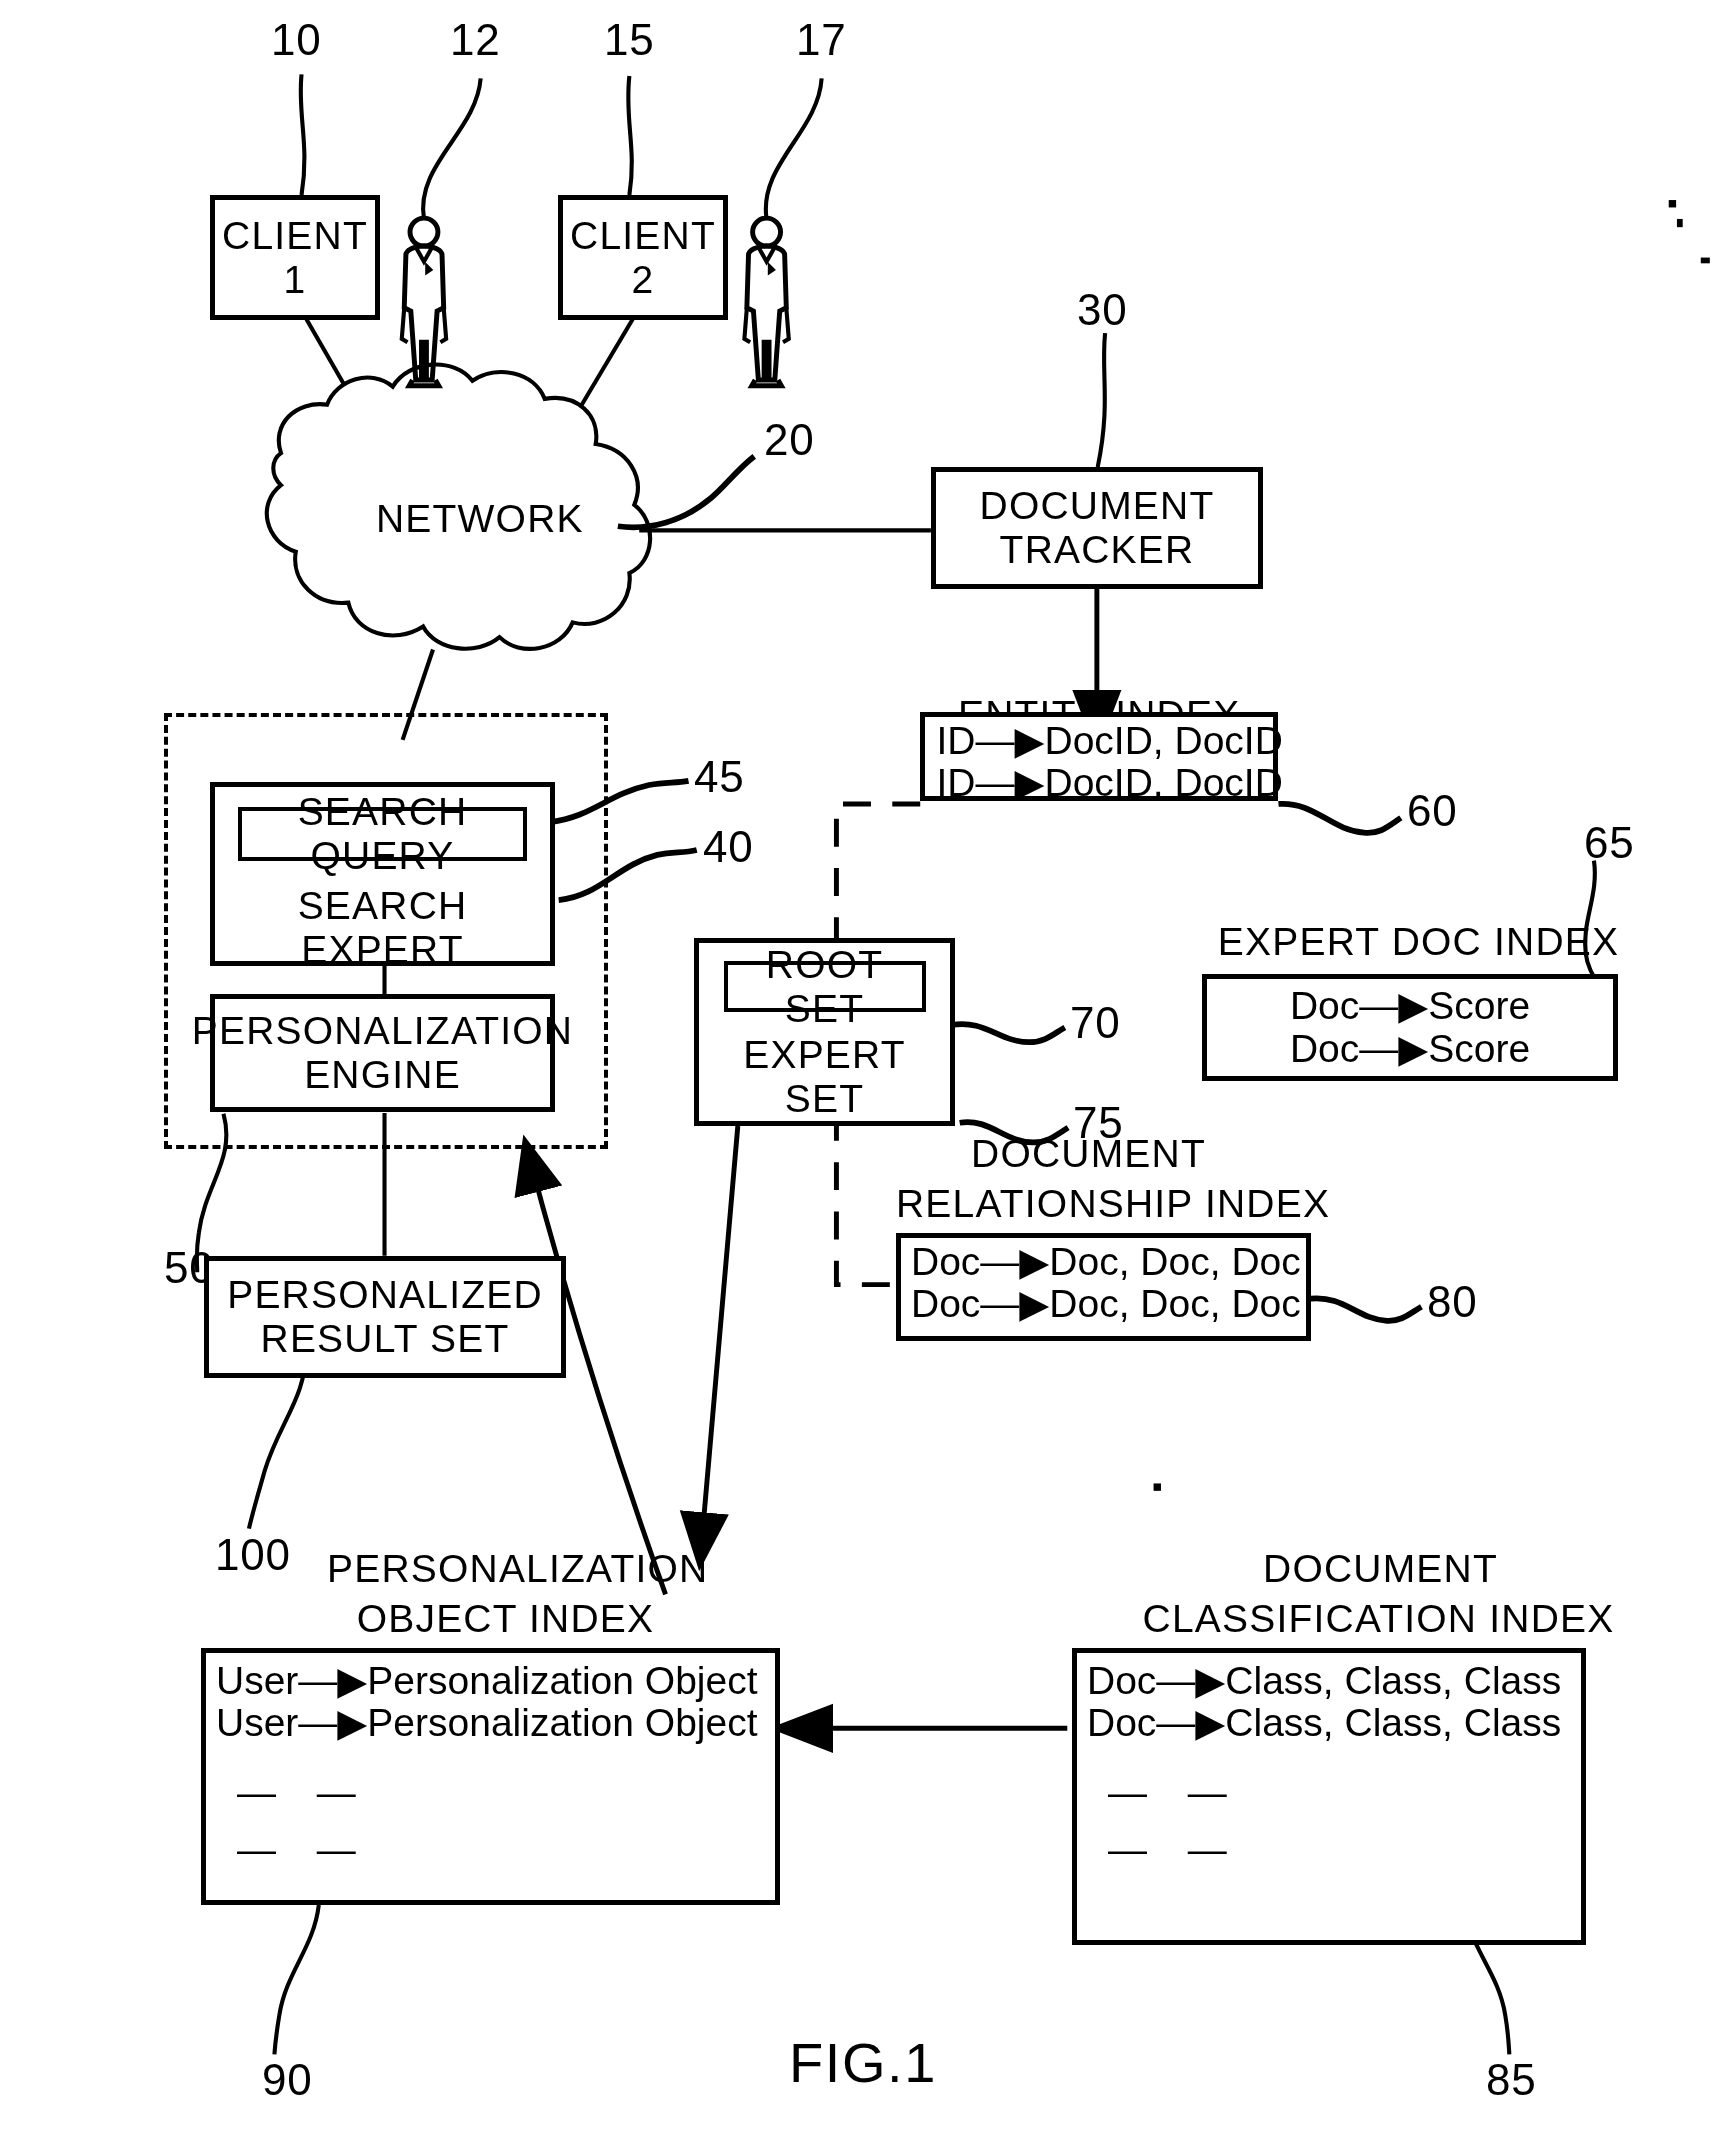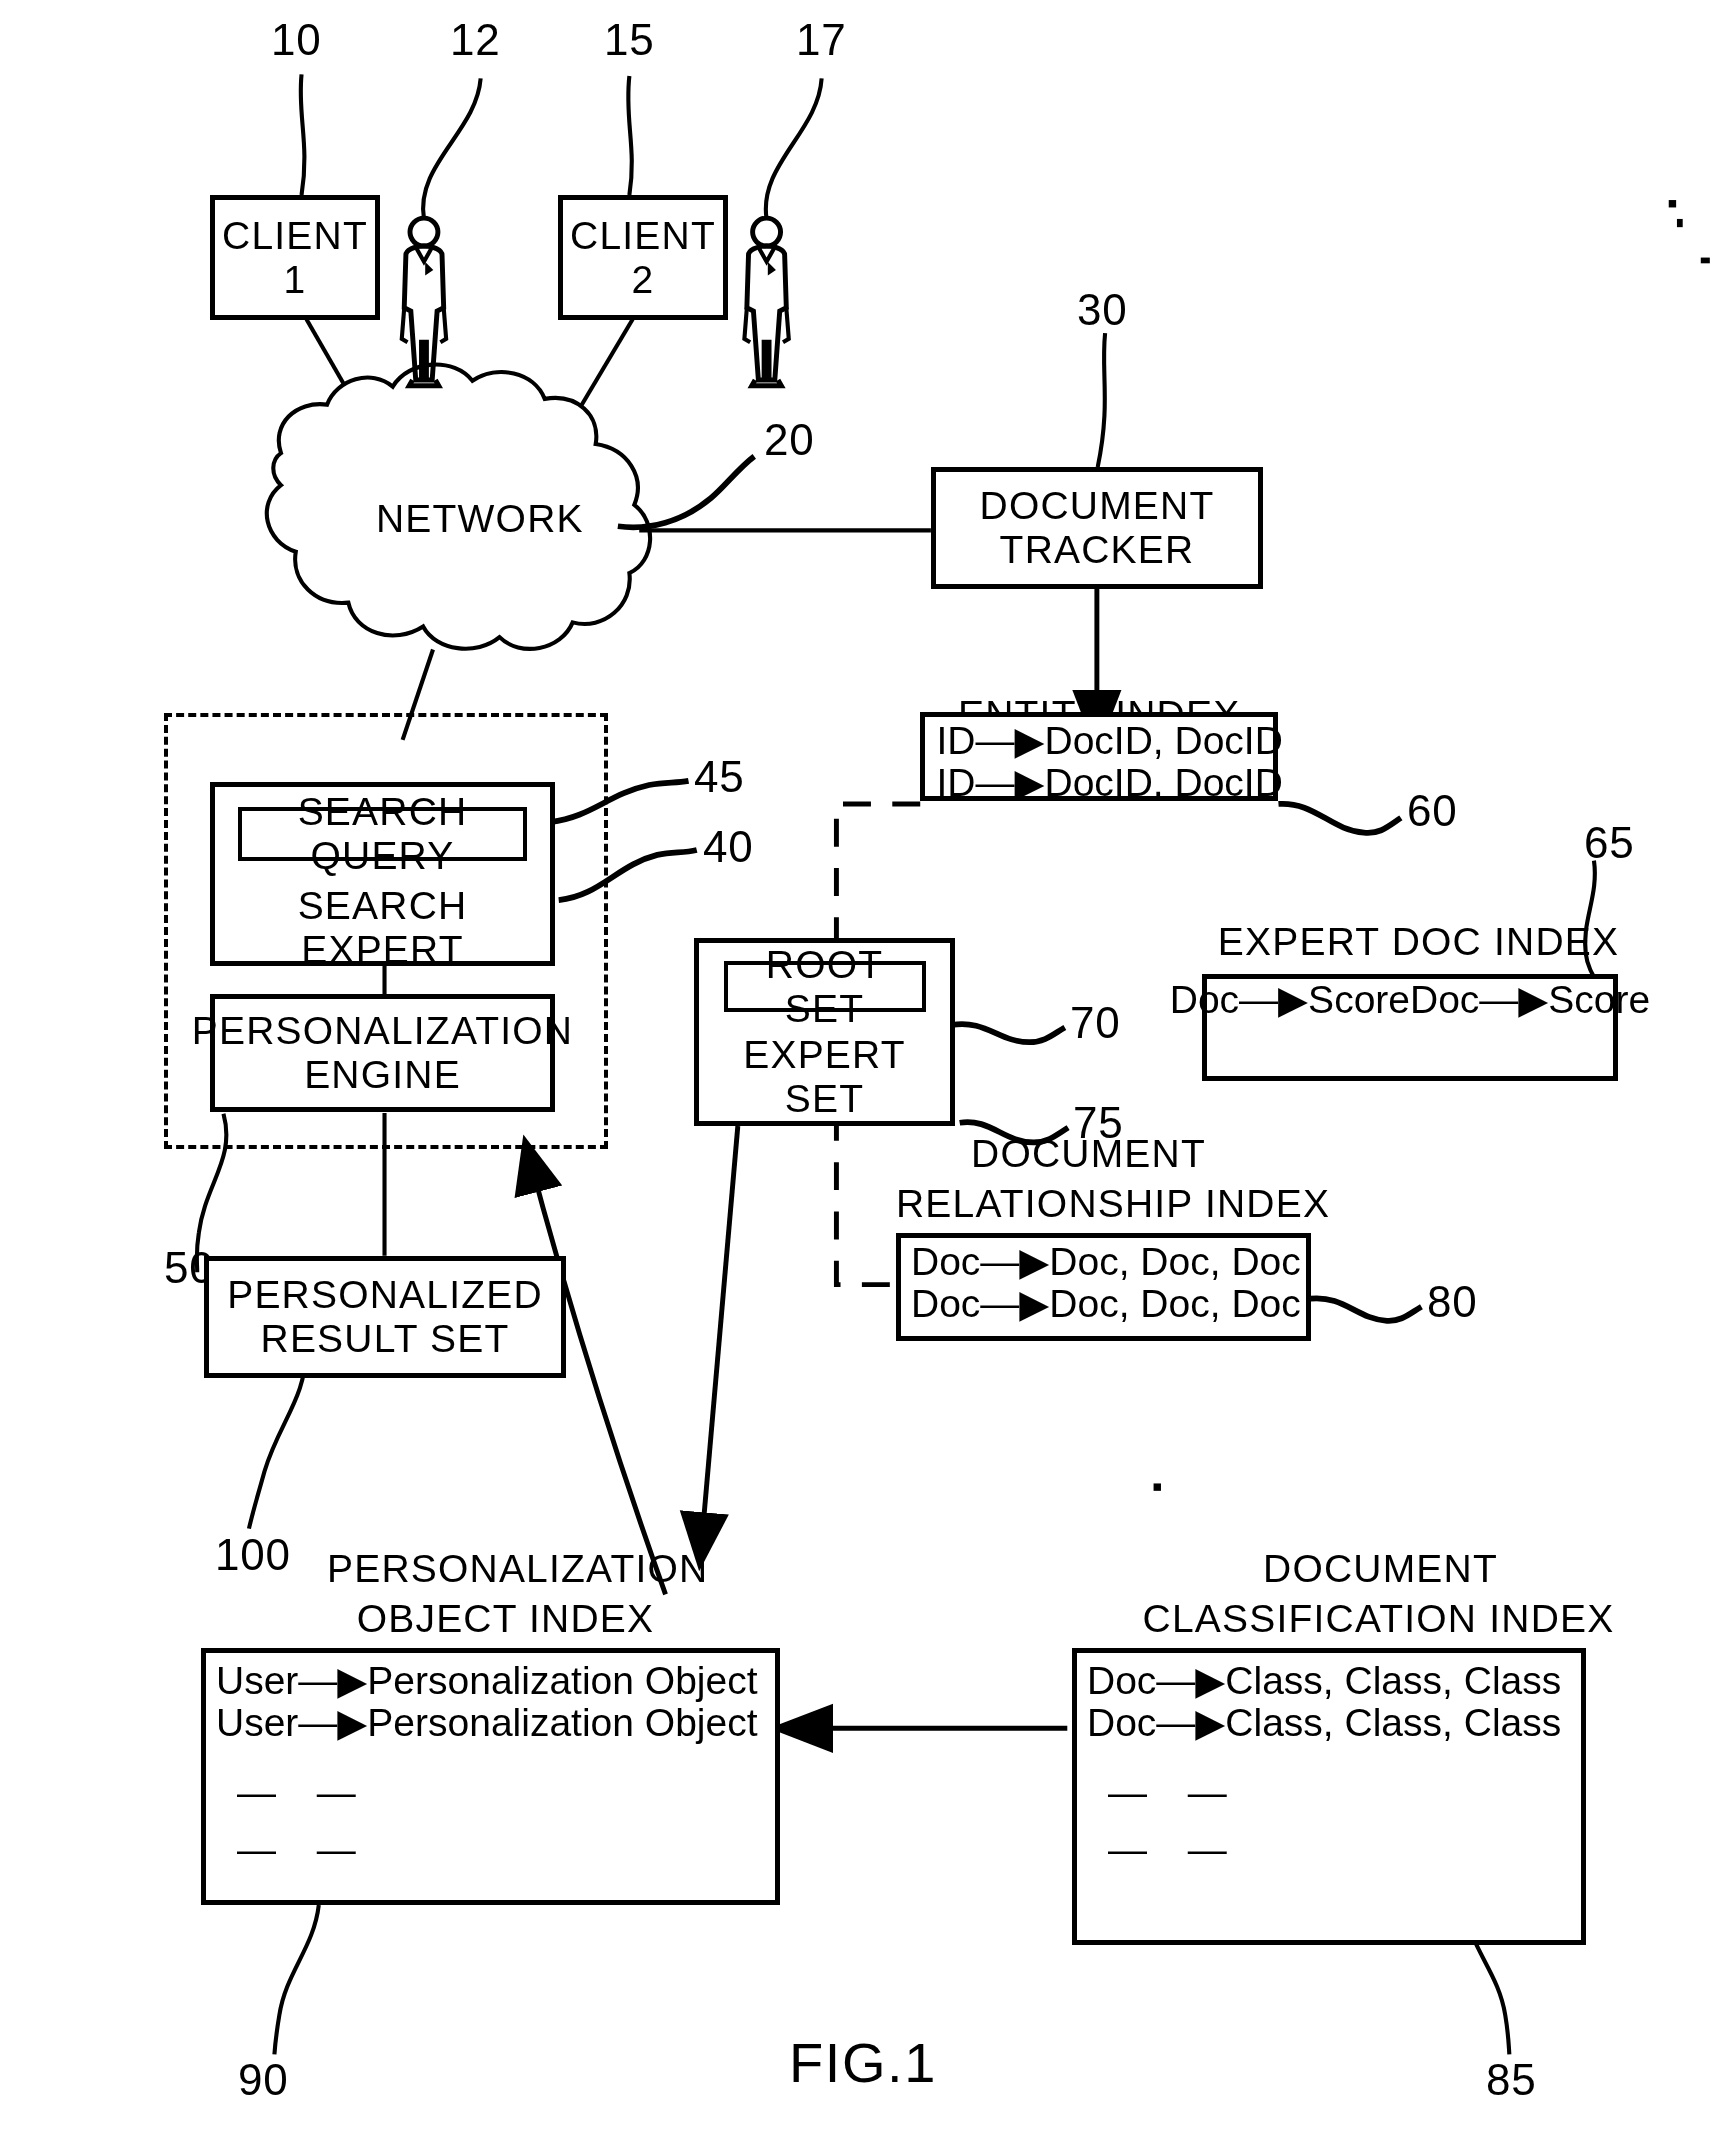--- a/index.html
+++ b/index.html
@@ -142,21 +142,21 @@
   <div class="lbl ref" style="left:1077px;top:285px;">30</div>
   <div class="lbl ref" style="left:694px;top:752px;">45</div>
   <div class="lbl ref" style="left:703px;top:822px;">40</div>
   <div class="lbl ref" style="left:1407px;top:786px;">60</div>
   <div class="lbl ref" style="left:1584px;top:818px;">65</div>
   <div class="lbl ref" style="left:1070px;top:998px;">70</div>
   <div class="lbl ref" style="left:1073px;top:1098px;">75</div>
   <div class="lbl ref" style="left:1427px;top:1277px;">80</div>
   <div class="lbl ref" style="left:164px;top:1243px;">50</div>
   <div class="lbl ref" style="left:215px;top:1530px;">100</div>
-  <div class="lbl ref" style="left:238px;top:2055px;">90</div>
+  <div class="lbl ref" style="left:262px;top:2055px;">90</div>
   <div class="lbl ref" style="left:1486px;top:2055px;">85</div>
 
   <div class="box" style="left:210px;top:195px;width:170px;height:125px;">
     <div class="boxtxt">CLIENT</div>
     <div class="boxtxt">1</div>
   </div>
 
   <div class="box" style="left:558px;top:195px;width:170px;height:125px;">
     <div class="boxtxt">CLIENT</div>
     <div class="boxtxt">2</div>
@@ -169,21 +169,21 @@
     <div class="boxtxt">TRACKER</div>
   </div>
 
   <div class="lbl caption" style="left:958px;top:693px;width:279px;">ENTITY  INDEX</div>
   <div class="idxbox" style="left:920px;top:712px;width:358px;height:89px;">
     <div class="rowline" style="margin:2.5px 0 0 11.5px;">ID—▶DocID,  DocID</div>
     <div class="rowline" style="margin:0 0 0 11.5px;">ID—▶DocID,  DocID</div>
   </div>
 
   <div class="lbl caption" style="left:1213px;top:920px;width:411px;">EXPERT DOC INDEX</div>
-  <div class="idxbox" style="left:1202px;top:974px;width:416px;height:107px;display:flex;justify-content:center;">
+  <div class="idxbox" style="left:1202px;top:974px;width:416px;height:107px;display:flex;flex-direction:column;align-items:center;justify-content:center;">
     <div class="rowline">Doc—▶Score</div>
     <div class="rowline">Doc—▶Score</div>
   </div>
 
   <div class="dashbox" style="left:164px;top:713px;width:444px;height:436px;"></div>
 
   <div class="box" style="left:210px;top:754px;width:345px;height:184px;justify-content:flex-start;margin-top:28px;">
     <div class="thinbox" style="position:relative;left:0;top:20px;width:289px;height:54px;">
       <span class="boxtxt">SEARCH QUERY</span>
     </div>

